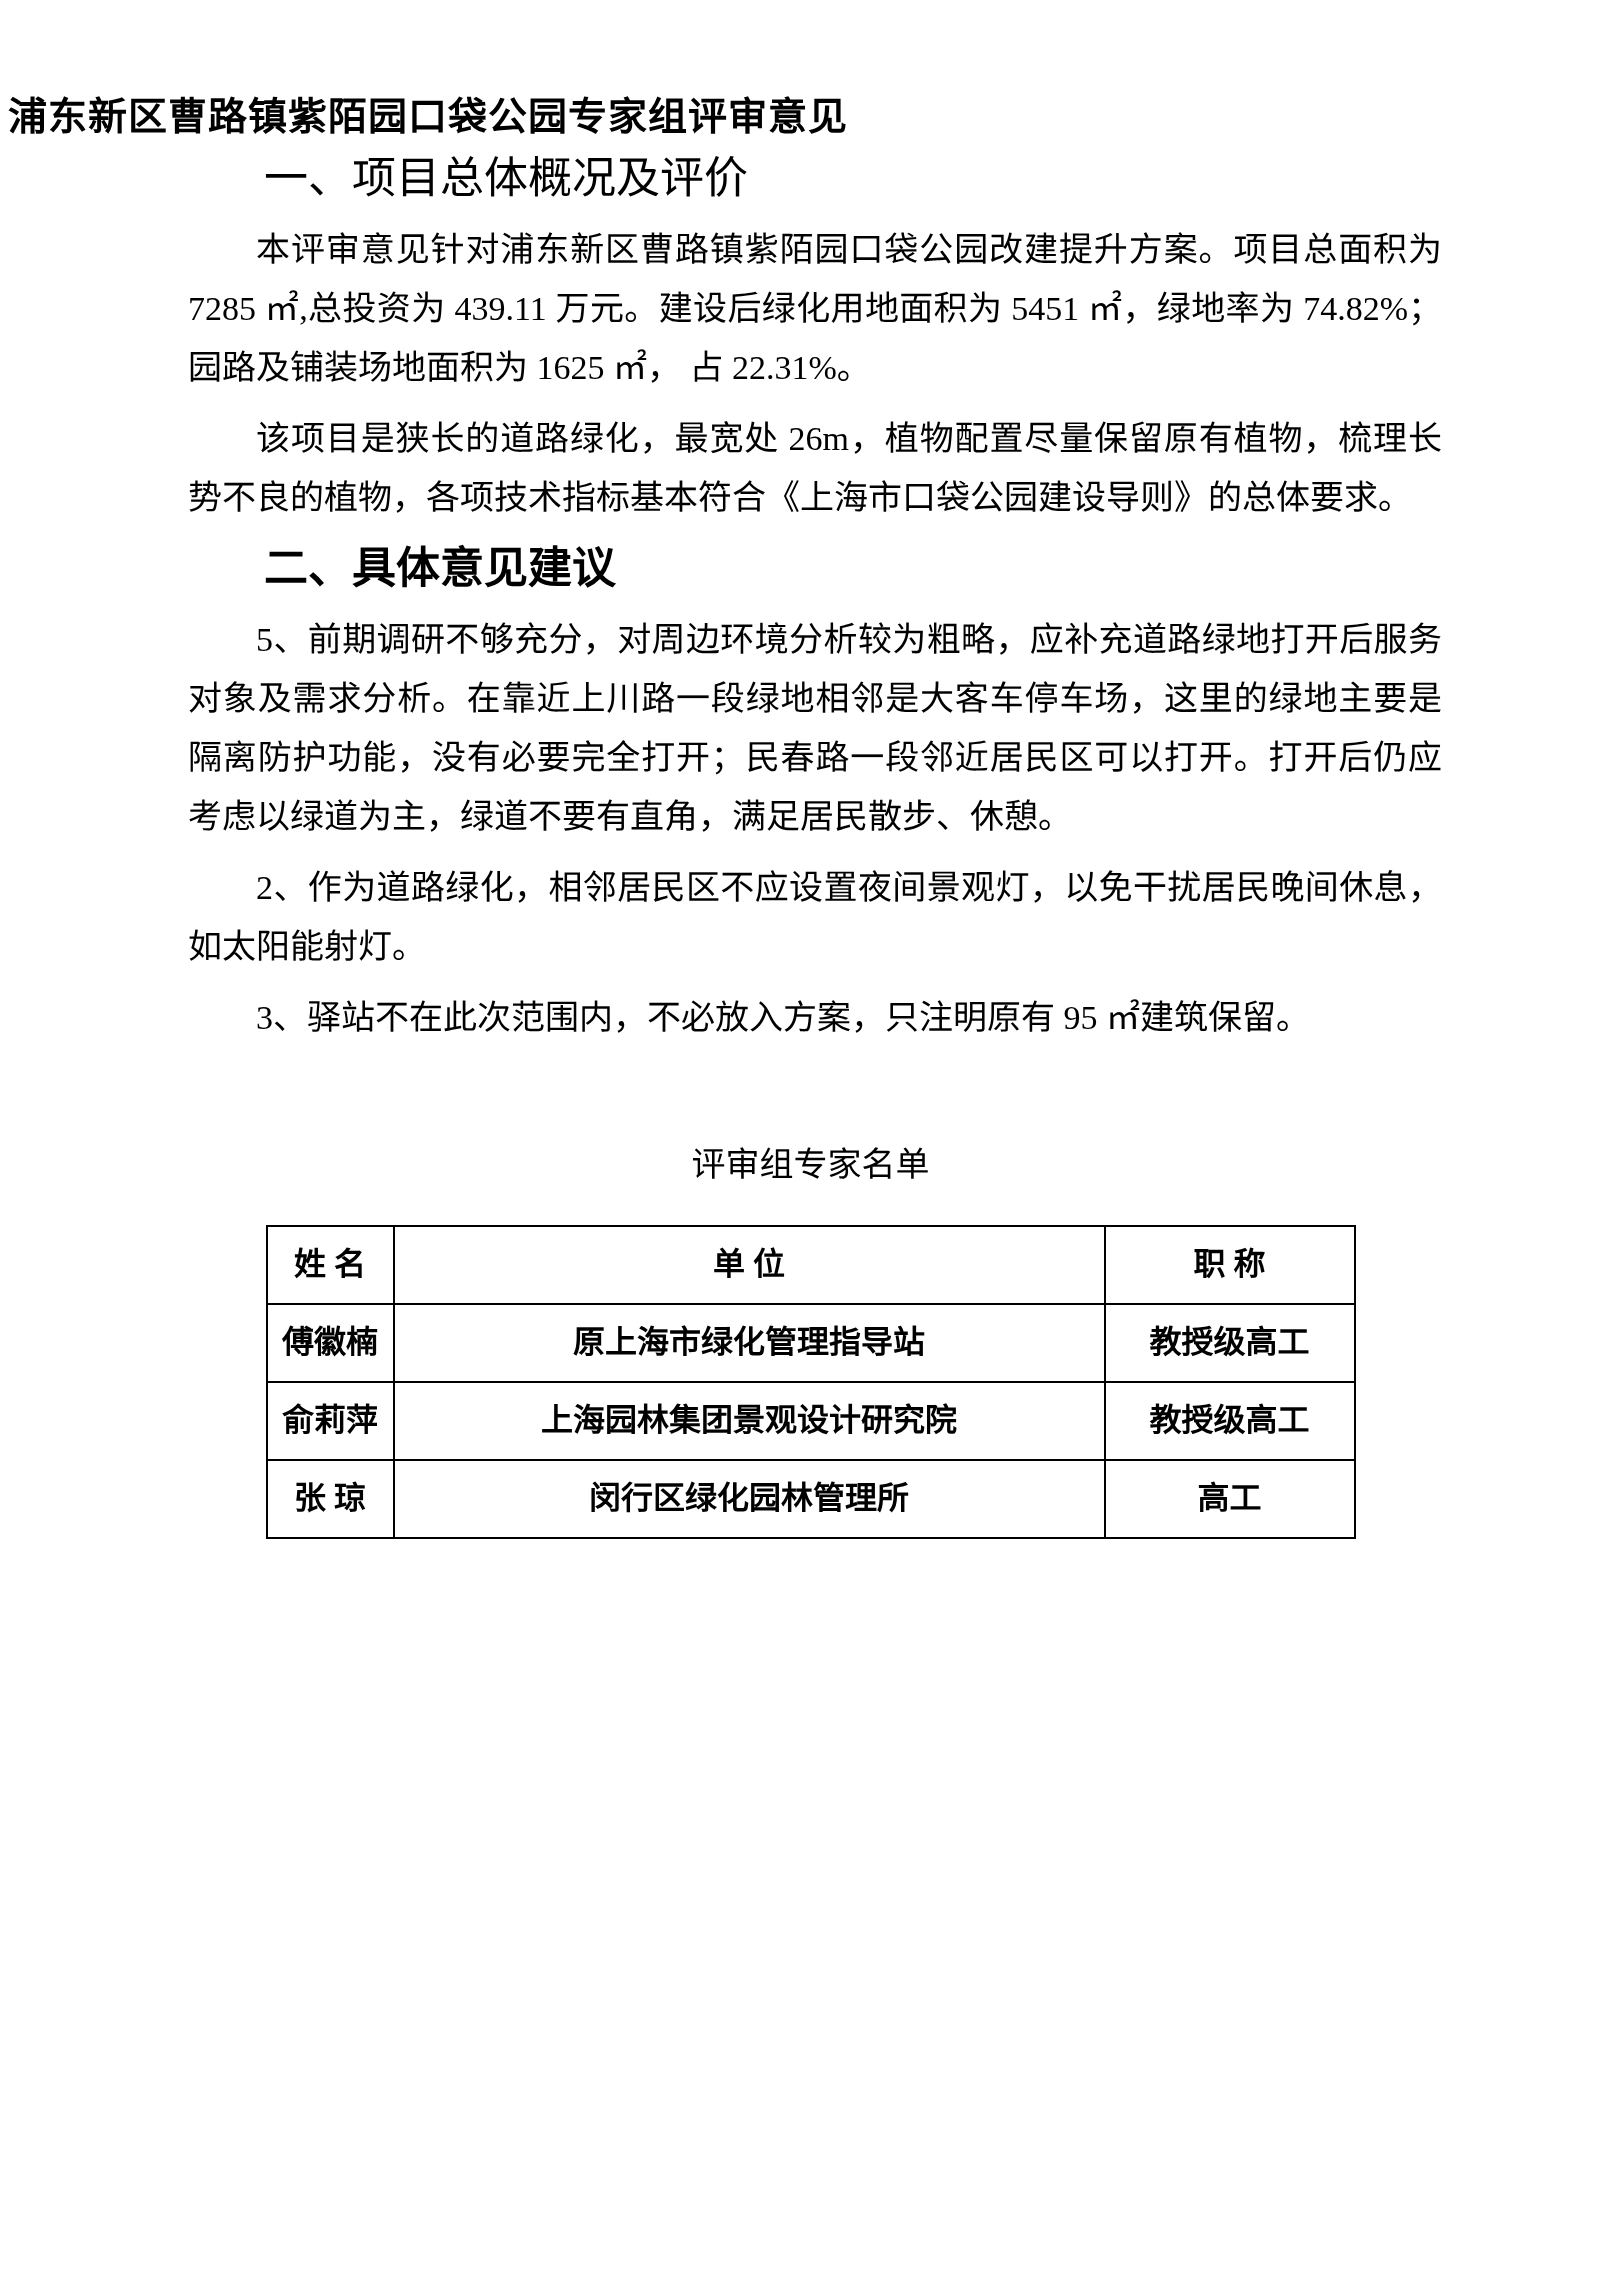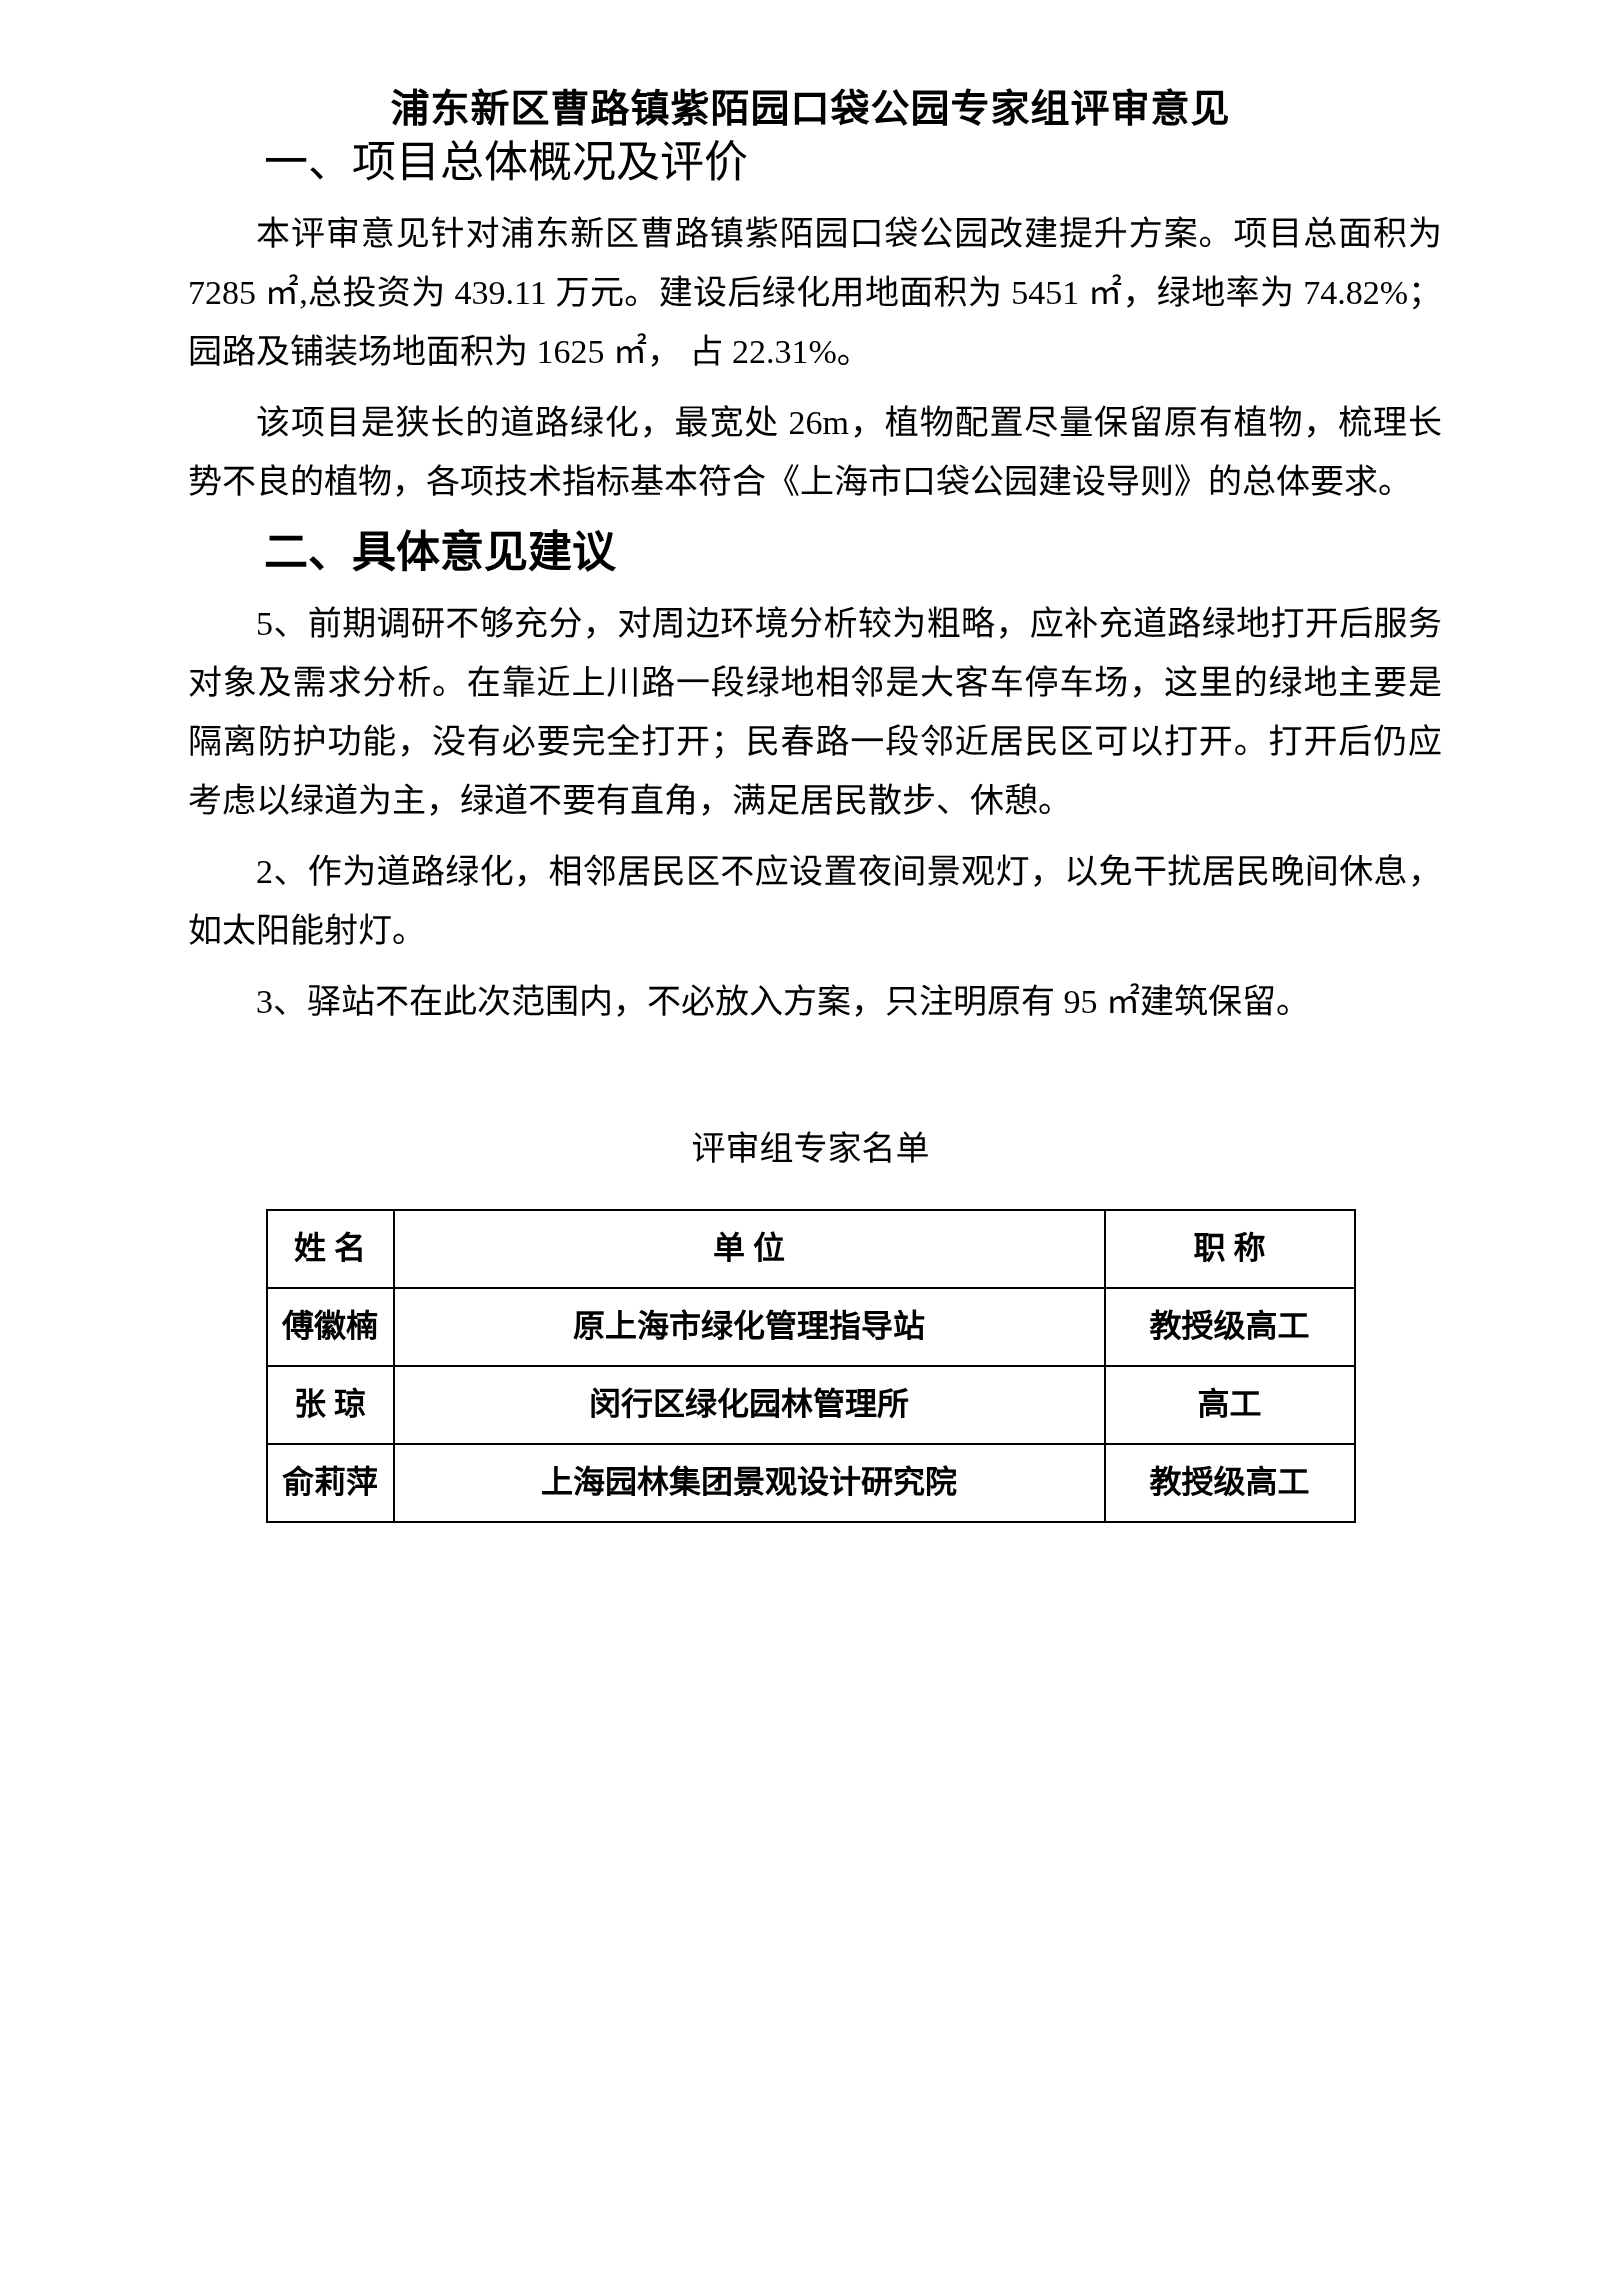--- a/index.html
+++ b/index.html
@@ -17,23 +17,23 @@
   }
   .page {
     position: relative;
     width: 1621px;
     height: 2293px;
     box-sizing: border-box;
     padding: 0;
     overflow: hidden;
   }
   .doc-title {
-    margin: 0;
+    margin: 8px;
     padding-top: 86px;
-    text-align: center;
+    text-align: left;
     font-family: "Liberation Sans", "DejaVu Sans", sans-serif;
     font-weight: bold;
     font-size: 39px;
     letter-spacing: 1px;
     line-height: 1.2;
   }
   .content {
     margin-left: 176px;
     margin-right: 167px;
   }
@@ -121,26 +121,26 @@
         <td>姓 名</td>
         <td>单 位</td>
         <td>职 称</td>
       </tr>
       <tr>
         <td>傅徽楠</td>
         <td>原上海市绿化管理指导站</td>
         <td>教授级高工</td>
       </tr>
       <tr>
+        <td>俞莉萍</td>
+        <td>上海园林集团景观设计研究院</td>
+        <td>教授级高工</td>
+      </tr>
+      <tr>
         <td>张 琼</td>
         <td>闵行区绿化园林管理所</td>
         <td>高工</td>
-      </tr>
-      <tr>
-        <td>俞莉萍</td>
-        <td>上海园林集团景观设计研究院</td>
-        <td>教授级高工</td>
       </tr>
     </tbody>
   </table>
 
 </div>
 
 
 </body></html>

